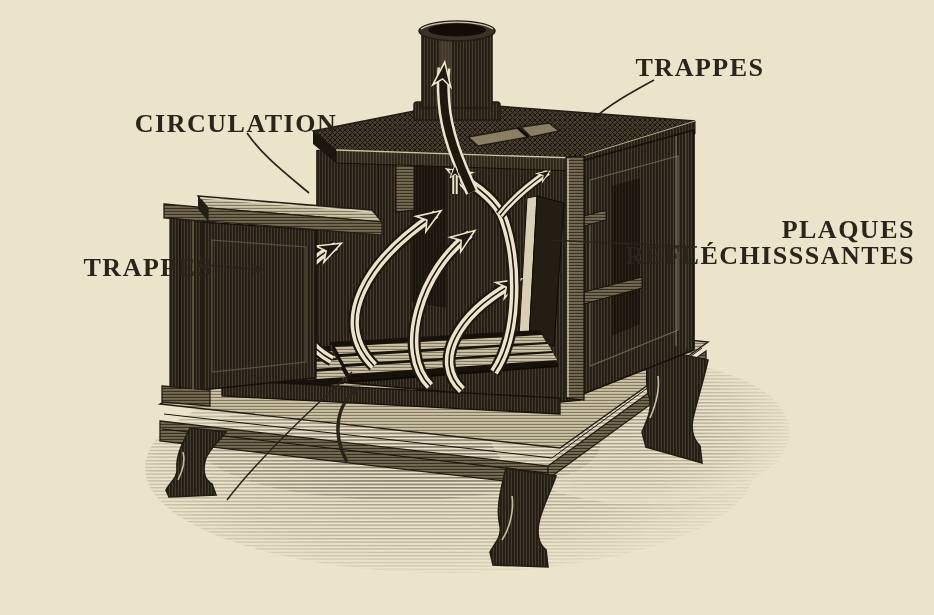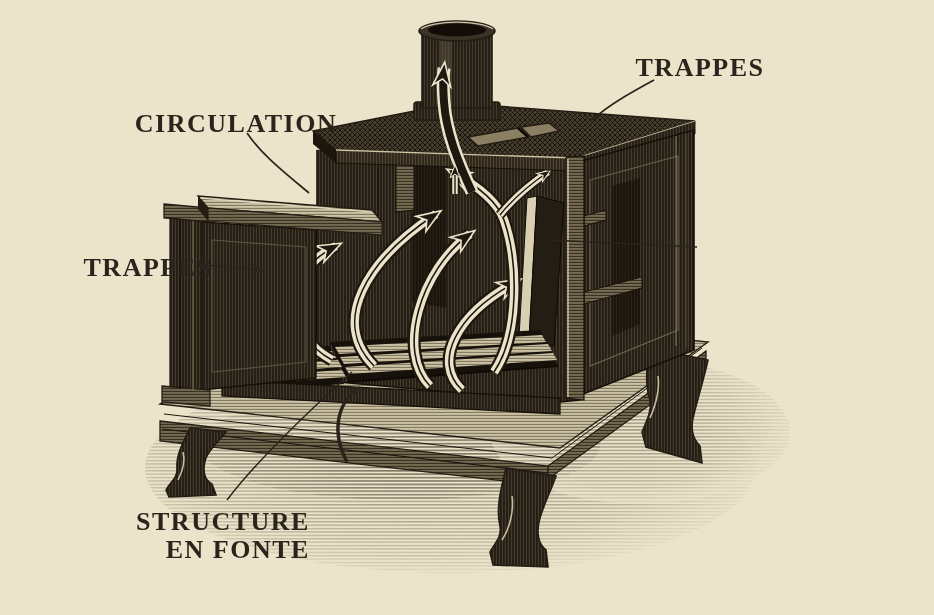--- a/index.html
+++ b/index.html
@@ -228,19 +228,19 @@
 </svg>
 
 <div class="plate-label" style="left:236px;top:80px;margin-top:30px;">
   <span>CIRCULATION</span>
 </div>
 
 <div class="plate-label" style="left:700px;top:54px;">TRAPPES</div>
 
 <div class="plate-label" style="left:148px;top:254px;">TRAPPES</div>
 
-
-<div class="plate-label" style="left:223px;top:508px;line-height:28px;">
-  <span>STRUCTURE</span>
-  <span class="l2">EN FONTE</span>
+<div class="plate-label" style="left:770px;top:217px;line-height:26px;">
+  <span>PLAQUES</span>
+  <span class="l2">REFLÉCHISSSANTES</span>
 </div>
 
+
 </div>
 
 </body></html>

